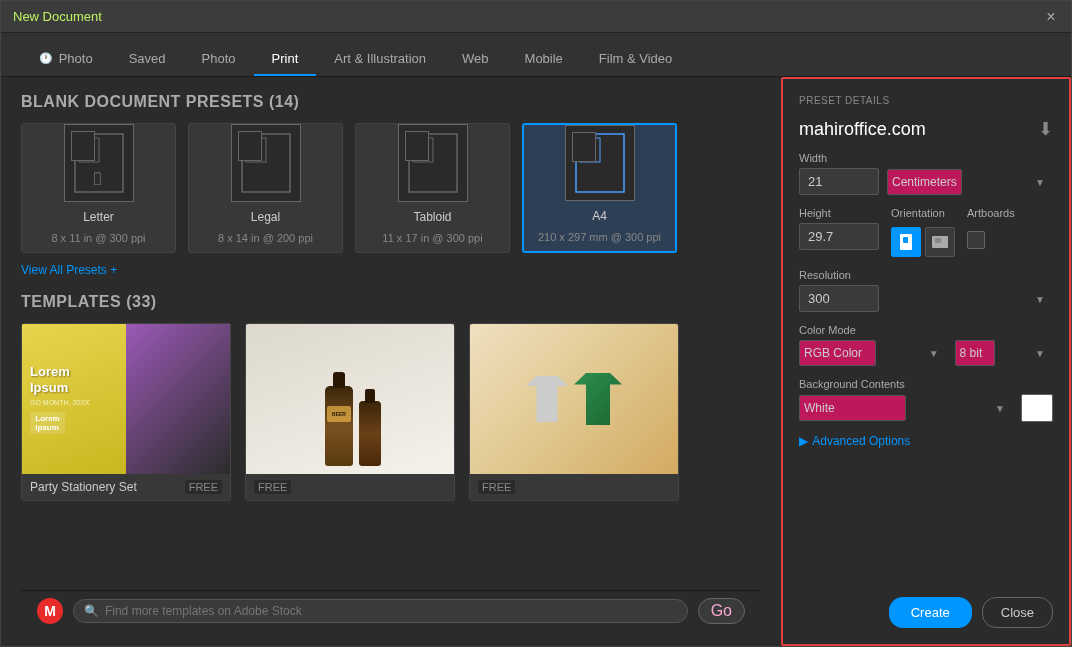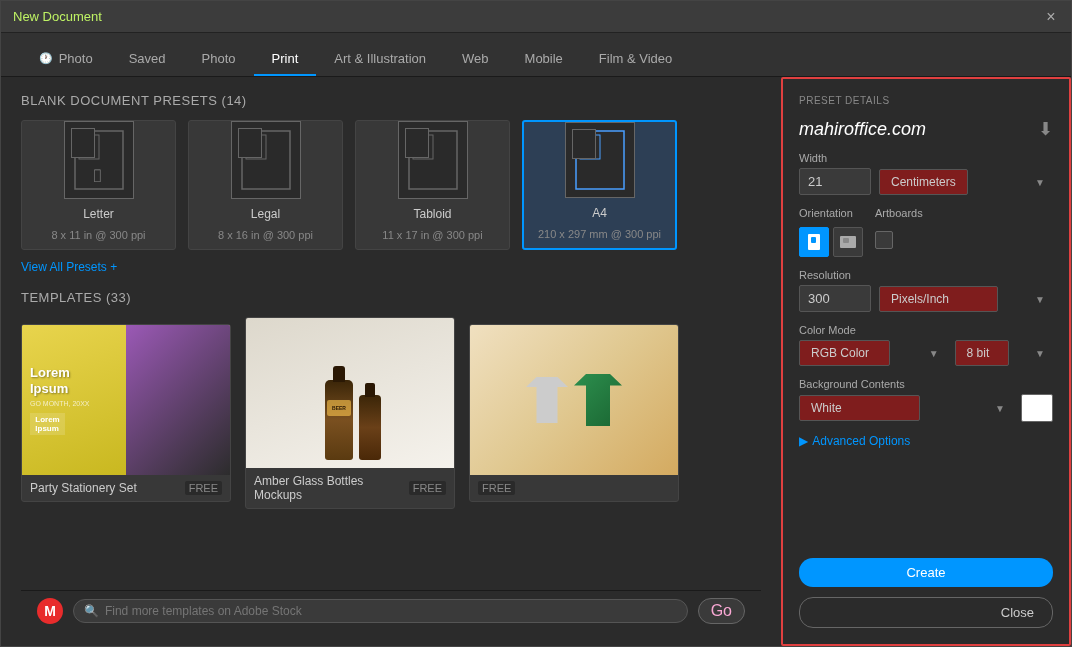--- a/index.html
+++ b/index.html
@@ -79,22 +79,22 @@
     .left-panel {
       flex: 1;
       background: #2b2b2b;
       display: flex;
       flex-direction: column;
       overflow: hidden;
       padding: 16px 20px;
     }
     .section-header {
       color: #aaa;
-      font-size: 13px;
-      font-weight: normal;
+      font-size: 16px;
+      font-weight: bold;
       letter-spacing: 0.5px;
       margin-bottom: 12px;
       text-transform: uppercase;
     }
     .presets-grid {
       display: flex;
       gap: 12px;
       margin-bottom: 10px;
     }
     .preset-card {
@@ -262,21 +262,20 @@
     }
     .preset-name-row {
       display: flex;
       align-items: center;
       justify-content: space-between;
     }
     .preset-title {
       color: #fff;
       font-size: 18px;
       font-weight: 300;
-      font-style: italic;
     }
     .save-icon {
       color: #888;
       font-size: 18px;
       cursor: pointer;
     }
     .field-label {
       color: #aaa;
       font-size: 11px;
       margin-bottom: 4px;
@@ -286,29 +285,29 @@
       gap: 8px;
       align-items: center;
     }
     .field-input {
       background: #3a3a3a;
       border: 1px solid #555;
       color: #ccc;
       font-size: 13px;
       padding: 5px 8px;
       border-radius: 2px;
-      width: 72px;
+      width: 80px;
       outline: none;
     }
     .field-select {
-      background: #7f1d1d;
+      background: #be185d;
       border: 1px solid #555;
       color: #ccc;
       font-size: 12px;
-      padding: 5px 11px;
+      padding: 5px 4px;
       border-radius: 2px;
       flex: 1;
       outline: none;
       cursor: pointer;
       appearance: none;
       -webkit-appearance: none;
     }
     .select-wrapper {
       position: relative;
       flex: 1;
@@ -383,21 +382,20 @@
       cursor: pointer;
       display: flex;
       align-items: center;
       gap: 4px;
     }
     .bottom-buttons {
       display: flex;
       gap: 10px;
       justify-content: flex-end;
       margin-top: auto;
-      flex-direction: column;
     }
     .btn-create {
       background: #0096ff;
       border: none;
       border-radius: 14px;
       color: #fff;
       font-size: 13px;
       padding: 7px 22px;
       cursor: pointer;
     }
@@ -508,21 +506,21 @@
             <span class="preset-size">8 x 11 in @ 300 ppi</span>
           </div>
           <div class="preset-card">
             <div class="preset-icon">
               <svg width="50" height="60" viewBox="0 0 50 60" fill="none">
                 <rect x="1" y="1" width="48" height="58" stroke="#666" stroke-width="1.5" fill="#2a2a2a"></rect>
                 <rect x="5" y="5" width="20" height="24" stroke="#666" stroke-width="1" fill="#2a2a2a"></rect>
               </svg>
             </div>
             <span class="preset-name">Legal</span>
-            <span class="preset-size">8 x 16 in @ 300 ppi</span>
+            <span class="preset-size">8 x 14 in @ 200 ppi</span>
           </div>
           <div class="preset-card">
             <div class="preset-icon">
               <svg width="50" height="60" viewBox="0 0 50 60" fill="none">
                 <rect x="1" y="1" width="48" height="58" stroke="#666" stroke-width="1.5" fill="#2a2a2a"></rect>
                 <rect x="5" y="5" width="20" height="24" stroke="#666" stroke-width="1" fill="#2a2a2a"></rect>
               </svg>
             </div>
             <span class="preset-name">Tabloid</span>
             <span class="preset-size">11 x 17 in @ 300 ppi</span>
@@ -579,21 +577,20 @@
                         <span style="font-size:5px;color:#2a1804;font-weight:bold;">BEER</span>
                       </div>
                   </div>
                   <div style="width:22px;height:65px;background:linear-gradient(180deg,#3a2508,#6a4018,#4a2808);border-radius:4px 4px 3px 3px;position:relative;">
                     <div style="position:absolute;top:-12px;left:6px;width:10px;height:14px;background:#2a1804;border-radius:2px 2px 0 0;"></div>
                   </div>
                 </div>
               </div>
             </div>
             <div class="template-info">
-              <span class="template-name">Amber Glass Bottles Mockups</span>
               <span class="template-badge">FREE</span>
             </div>
           </div>
 
           <div class="template-card">
             <div class="template-thumb">
               <div style="width:100%;height:100%;background:linear-gradient(135deg,#f0e0c0,#e0c890,#d4aa60);display:flex;align-items:center;justify-content:center;gap:6px;">
                 <div style="width:42px;height:46px;background:#ccc;clip-path:polygon(25% 0%,75% 0%,100% 22%,75% 22%,75% 100%,25% 100%,25% 22%,0% 22%);"></div>
                 <div style="width:48px;height:52px;background:linear-gradient(135deg,#2d8f4e,#1a6632);clip-path:polygon(25% 0%,75% 0%,100% 22%,75% 22%,75% 100%,25% 100%,25% 22%,0% 22%);"></div>
               </div>
@@ -635,20 +632,24 @@
               <option>Pixels</option>
               <option>Inches</option>
               <option>Millimeters</option>
             </select>
             <span class="select-arrow">▼</span>
           </div>
         </div>
       </div>
 
       <div style="display:flex;gap:12px;align-items:flex-start;">
+        <div>
+          <div class="field-label">Height</div>
+          <input class="field-input" type="text" value="29.7" style="">
+        </div>
         <div class="orientation-group">
           <div class="field-label">Orientation</div>
           <div class="orientation-btns">
             <div class="orient-btn active" title="Portrait">
               <svg width="14" height="18" viewBox="0 0 14 18" fill="none">
                 <rect x="1" y="1" width="12" height="16" fill="#fff" rx="1"></rect>
                 <rect x="4" y="4" width="5" height="6" fill="#0096ff" rx="1"></rect>
               </svg>
             </div>
             <div class="orient-btn" title="Landscape">
@@ -663,24 +664,20 @@
           <div class="field-label">Artboards</div>
           <div class="artboard-check"></div>
         </div>
       </div>
 
       <div>
         <div class="field-label">Resolution</div>
         <div class="field-row">
           <input class="field-input" type="text" value="300" style="">
           <div class="select-wrapper">
-            <select class="field-select">
-              <option>Pixels/Inch</option>
-              <option>Pixels/Centimeter</option>
-            </select>
             <span class="select-arrow">▼</span>
           </div>
         </div>
       </div>
 
       <div>
         <div class="field-label">Color Mode</div>
         <div class="color-mode-row">
           <div class="select-wrapper" style="flex:1.5;">
             <select class="field-select">

